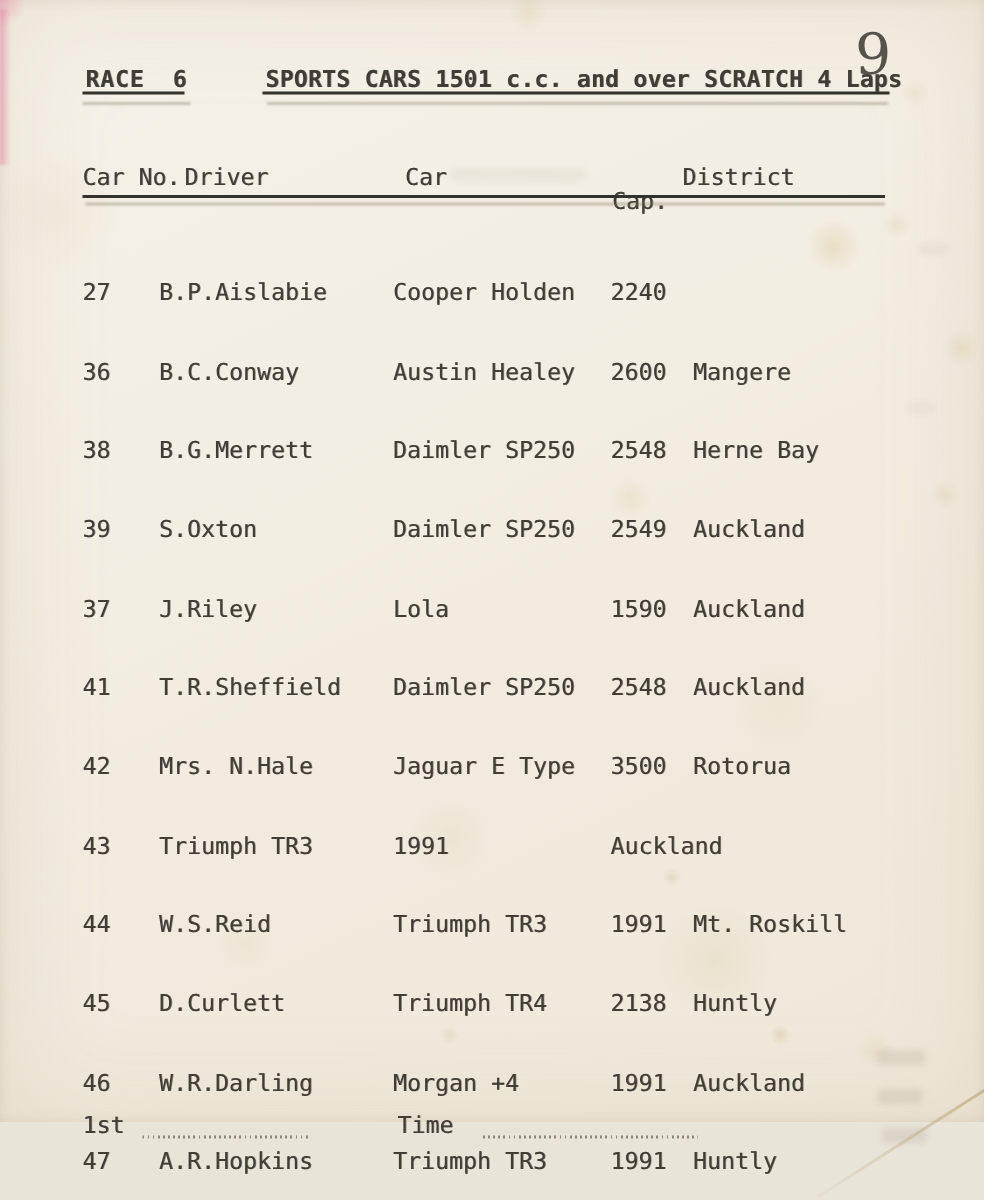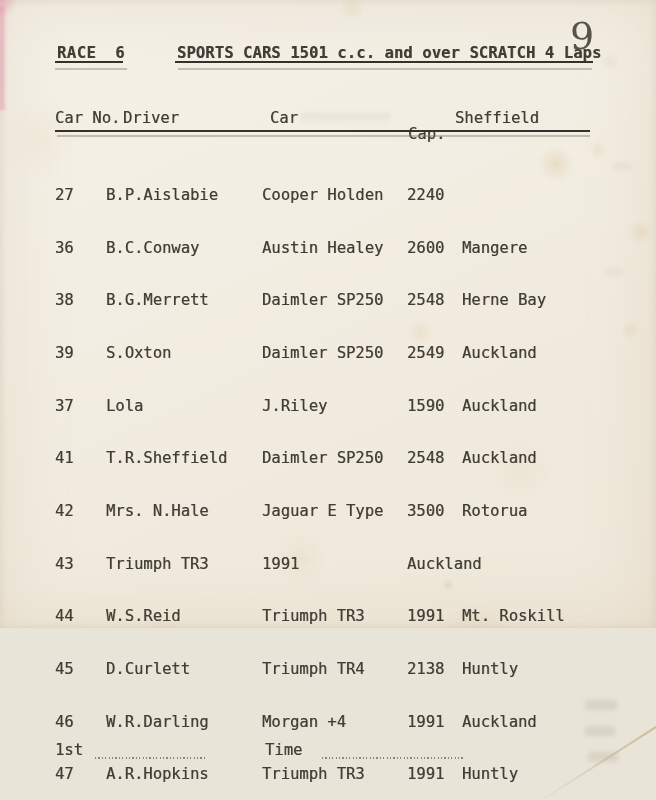--- a/index.html
+++ b/index.html
@@ -1,18 +1,18 @@
 <!DOCTYPE html>
 <html><head>
 <meta charset="utf-8">
 <style>
   html,body{margin:0;padding:0;}
   body{width:656px;height:800px;overflow:hidden;background:#e9e4d8;}
   .page{
-    position:relative;width:656px;height:628px;
+    position:relative;width:656px;height:748px;
     background:linear-gradient(155deg,#f5f1e8 0%,#f3eee3 35%,#f0ead d 70%,#efe8da 100%);
     background:linear-gradient(155deg,#f5f1e8 0%,#f3eee3 35%,#f0eadd 70%,#efe8da 100%);
     box-shadow:inset 0 0 70px rgba(190,170,130,.22), inset 0 0 8px rgba(150,135,105,.18);
     font-family:"DejaVu Sans Mono","Liberation Mono",monospace;
     color:#403d35;
   }
   .noise{
     position:absolute;inset:0;pointer-events:none;
     background-image:
       radial-gradient(circle 18px at 352px 8px,  rgba(198,165,98,.16),transparent 70%),
@@ -90,40 +90,40 @@
 
   <div class="u-line" style="left:55px;top:61px;width:68px;"></div>
   <div class="u-echo" style="left:55px;top:68px;width:72px;"></div>
   <div class="u-line" style="left:175px;top:61px;width:418px;"></div>
   <div class="u-echo" style="left:178px;top:68px;width:414px;"></div>
 
   <div class="abs mono col-head" style="left:55px;">Car No.</div>
   <div class="abs mono col-head" style="left:123px;">Driver</div>
   <div class="abs mono col-head" style="left:270px;">Car</div>
   <div class="abs mono col-head" style="left:408px;margin-top:16px;">Cap.</div>
-  <div class="abs mono col-head" style="left:455px;">Sheffield</div>
+  <div class="abs mono col-head" style="left:455px;">District</div>
 
   <div class="rule"></div>
   <div class="rule-echo"></div>
 
   <div class="rows mono">
     <div class="row">
       <span class="cell cell-no">27</span><span class="cell cell-driver">B.P.Aislabie</span><span class="cell cell-car">Cooper Holden</span><span class="cell cell-cap">2240</span>
     </div>
     <div class="row">
       <span class="cell cell-no">36</span><span class="cell cell-driver">B.C.Conway</span><span class="cell cell-car">Austin Healey</span><span class="cell cell-cap">2600</span><span class="cell cell-district">Mangere</span>
     </div>
     <div class="row">
       <span class="cell cell-no">38</span><span class="cell cell-driver">B.G.Merrett</span><span class="cell cell-car">Daimler SP250</span><span class="cell cell-cap">2548</span><span class="cell cell-district">Herne Bay</span>
     </div>
     <div class="row">
       <span class="cell cell-no">39</span><span class="cell cell-driver">S.Oxton</span><span class="cell cell-car">Daimler SP250</span><span class="cell cell-cap">2549</span><span class="cell cell-district">Auckland</span>
     </div>
     <div class="row">
-      <span class="cell cell-no">37</span><span class="cell cell-car">Lola</span><span class="cell cell-driver">J.Riley</span><span class="cell cell-cap">1590</span><span class="cell cell-district">Auckland</span>
+      <span class="cell cell-no">37</span><span class="cell cell-driver">J.Riley</span><span class="cell cell-car">Lola</span><span class="cell cell-cap">1590</span><span class="cell cell-district">Auckland</span>
     </div>
     <div class="row">
       <span class="cell cell-no">41</span><span class="cell cell-driver">T.R.Sheffield</span><span class="cell cell-car">Daimler SP250</span><span class="cell cell-cap">2548</span><span class="cell cell-district">Auckland</span>
     </div>
     <div class="row">
       <span class="cell cell-no">42</span><span class="cell cell-driver">Mrs. N.Hale</span><span class="cell cell-car">Jaguar E Type</span><span class="cell cell-cap">3500</span><span class="cell cell-district">Rotorua</span>
     </div>
     <div class="row">
       <span class="cell cell-no">43</span><span class="cell cell-car">Triumph TR3</span><span class="cell cell-cap">1991</span><span class="cell cell-district">Auckland</span>
     </div>

